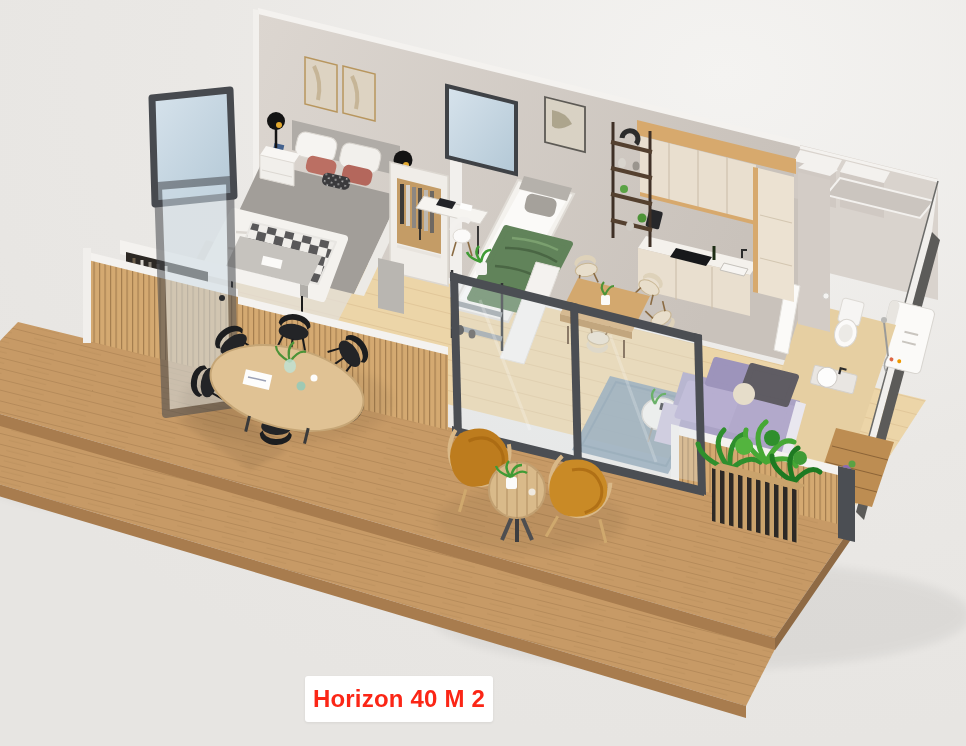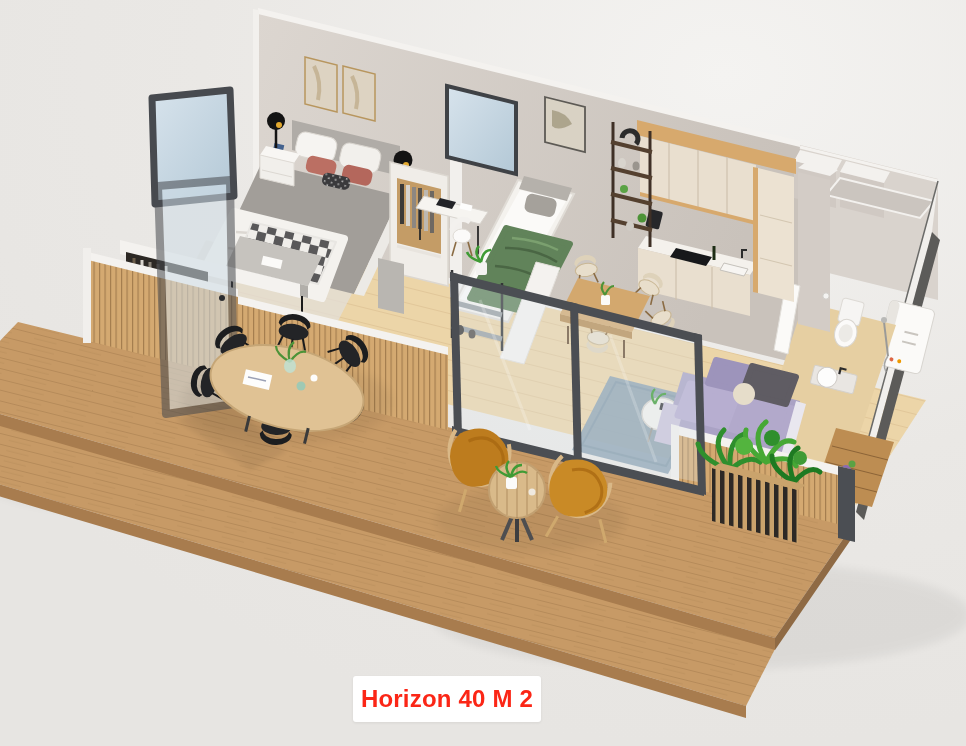--- a/index.html
+++ b/index.html
@@ -12,21 +12,20 @@
   }
   html,body{margin:0;padding:0;background:#dddbd8;}
   .stage{position:relative;width:966px;height:746px;overflow:hidden;background:var(--bg);
          font-family:"Liberation Sans", sans-serif;}
   .stage svg{position:absolute;left:0;top:0;}
   .caption{
     position:absolute;left:305px;top:676px;width:188px;height:46px;
     background:var(--labelBg);border-radius:3px;display:flex;align-items:center;justify-content:center;
     color:var(--labelRed);font-size:24px;font-weight:700;letter-spacing:0.2px;
     box-shadow:0 1px 3px rgba(0,0,0,0.07);
-    margin-left:48px;
   }
 </style>
 </head>
 <body>
 
 <div class="stage">
 <svg width="966" height="746" viewBox="0 0 966 746">
   <defs>
     <radialGradient id="bgGrad" cx="75%" cy="10%" r="90%">
       <stop offset="0%" stop-color="#f4f3f1"></stop>

